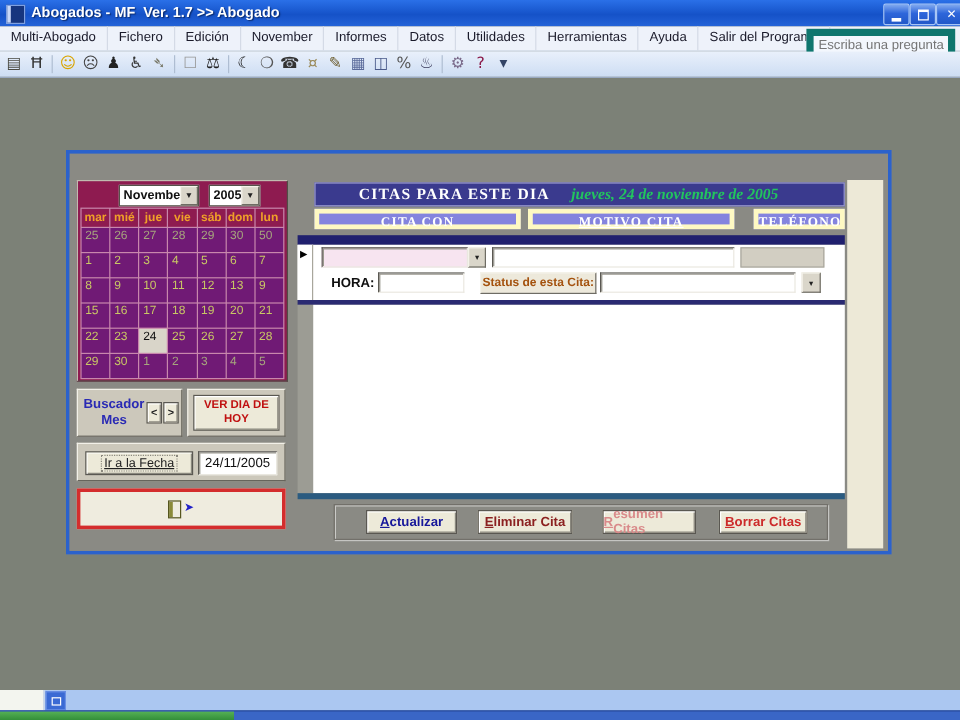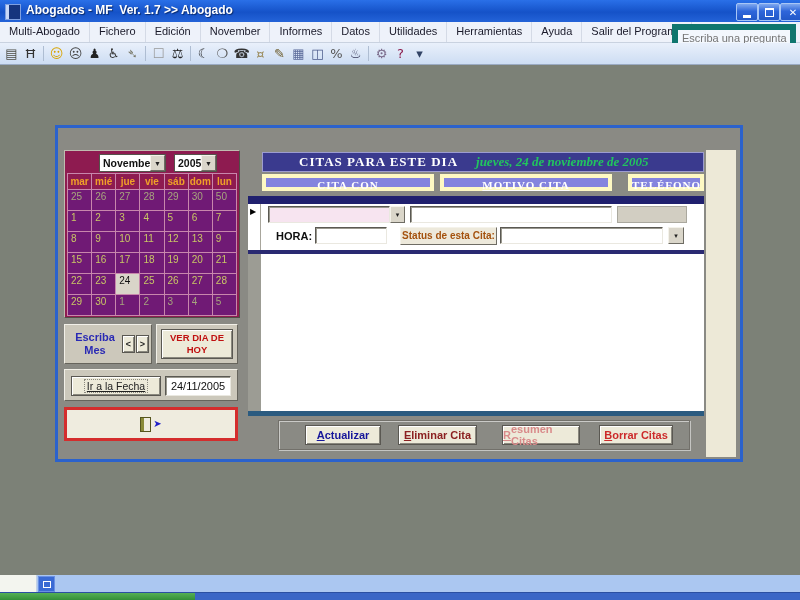--- a/index.html
+++ b/index.html
@@ -275,21 +275,21 @@
             <div class="cal-day">30</div>
             <div class="cal-day other">1</div>
             <div class="cal-day other">2</div>
             <div class="cal-day other">3</div>
             <div class="cal-day other">4</div>
             <div class="cal-day other">5</div>
           </div>
       </div>
 
       <div class="frame" style="left:6px;top:176px;width:88px;height:40px;">
-        <div class="cambiar-label">Escriba Mes</div>
+        <div class="cambiar-label">Buscador Mes</div>
         <div class="beige-btn mini-btn" style="left:57px;">&lt;</div>
         <div class="beige-btn mini-btn" style="left:71px;">&gt;</div>
       </div>
 
       <div class="frame" style="left:98px;top:176px;width:82px;height:40px;">
         <div class="beige-btn verdia-btn">VER DIA DE HOY</div>
       </div>
 
       <div class="frame" style="left:6px;top:221px;width:174px;height:32px;">
         <div class="beige-btn goto-btn">

